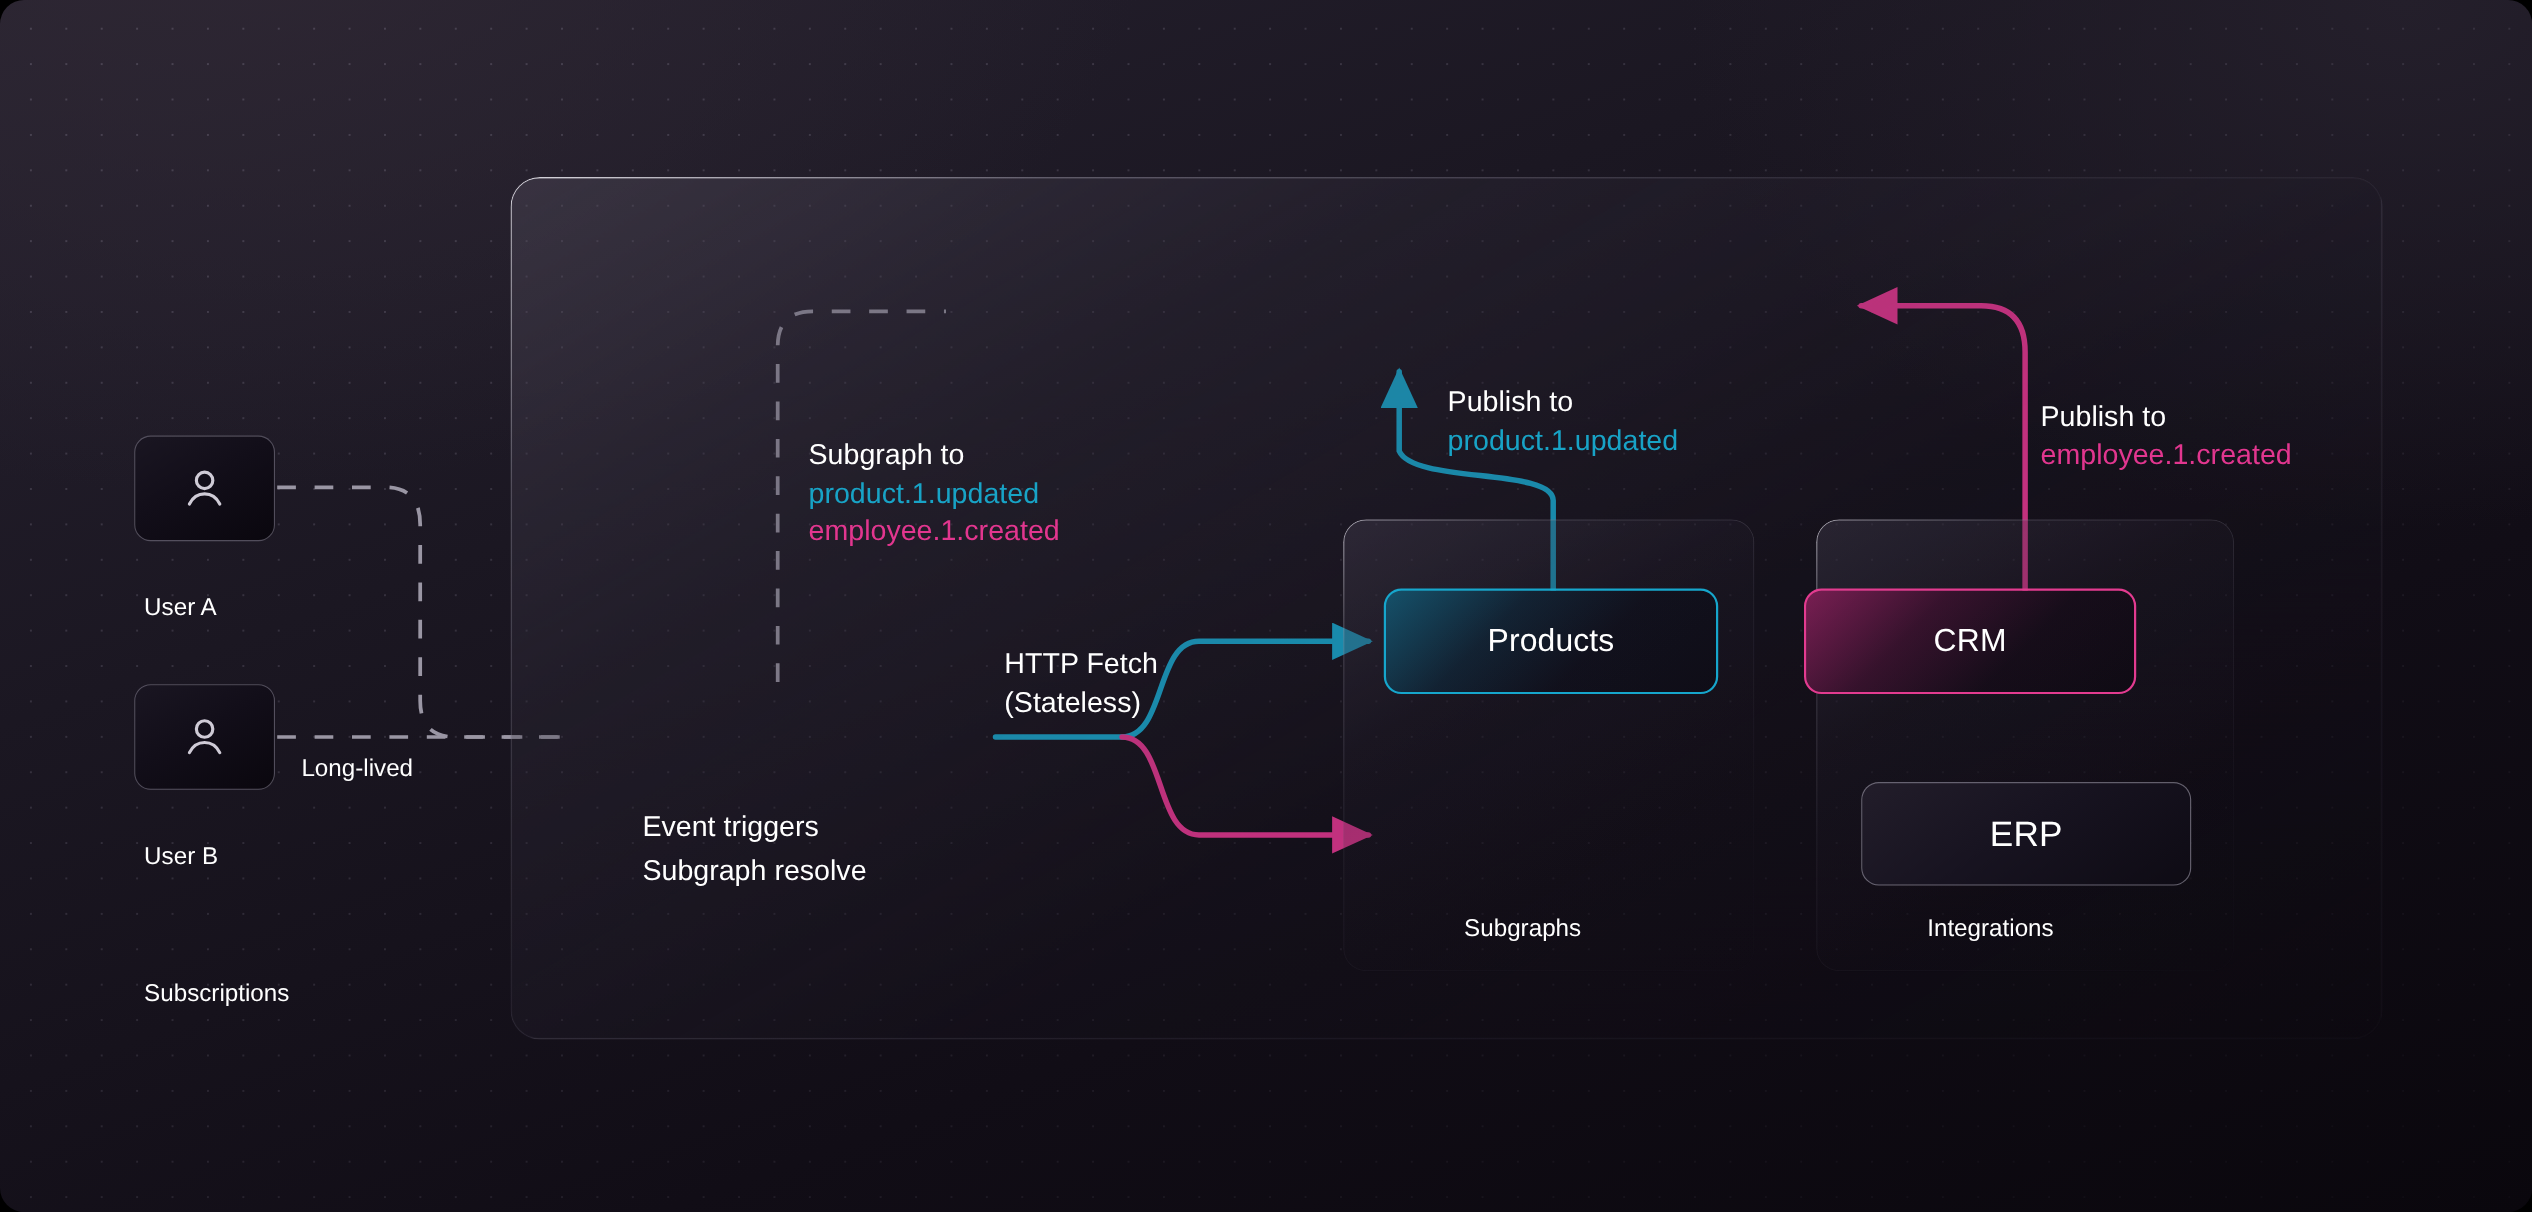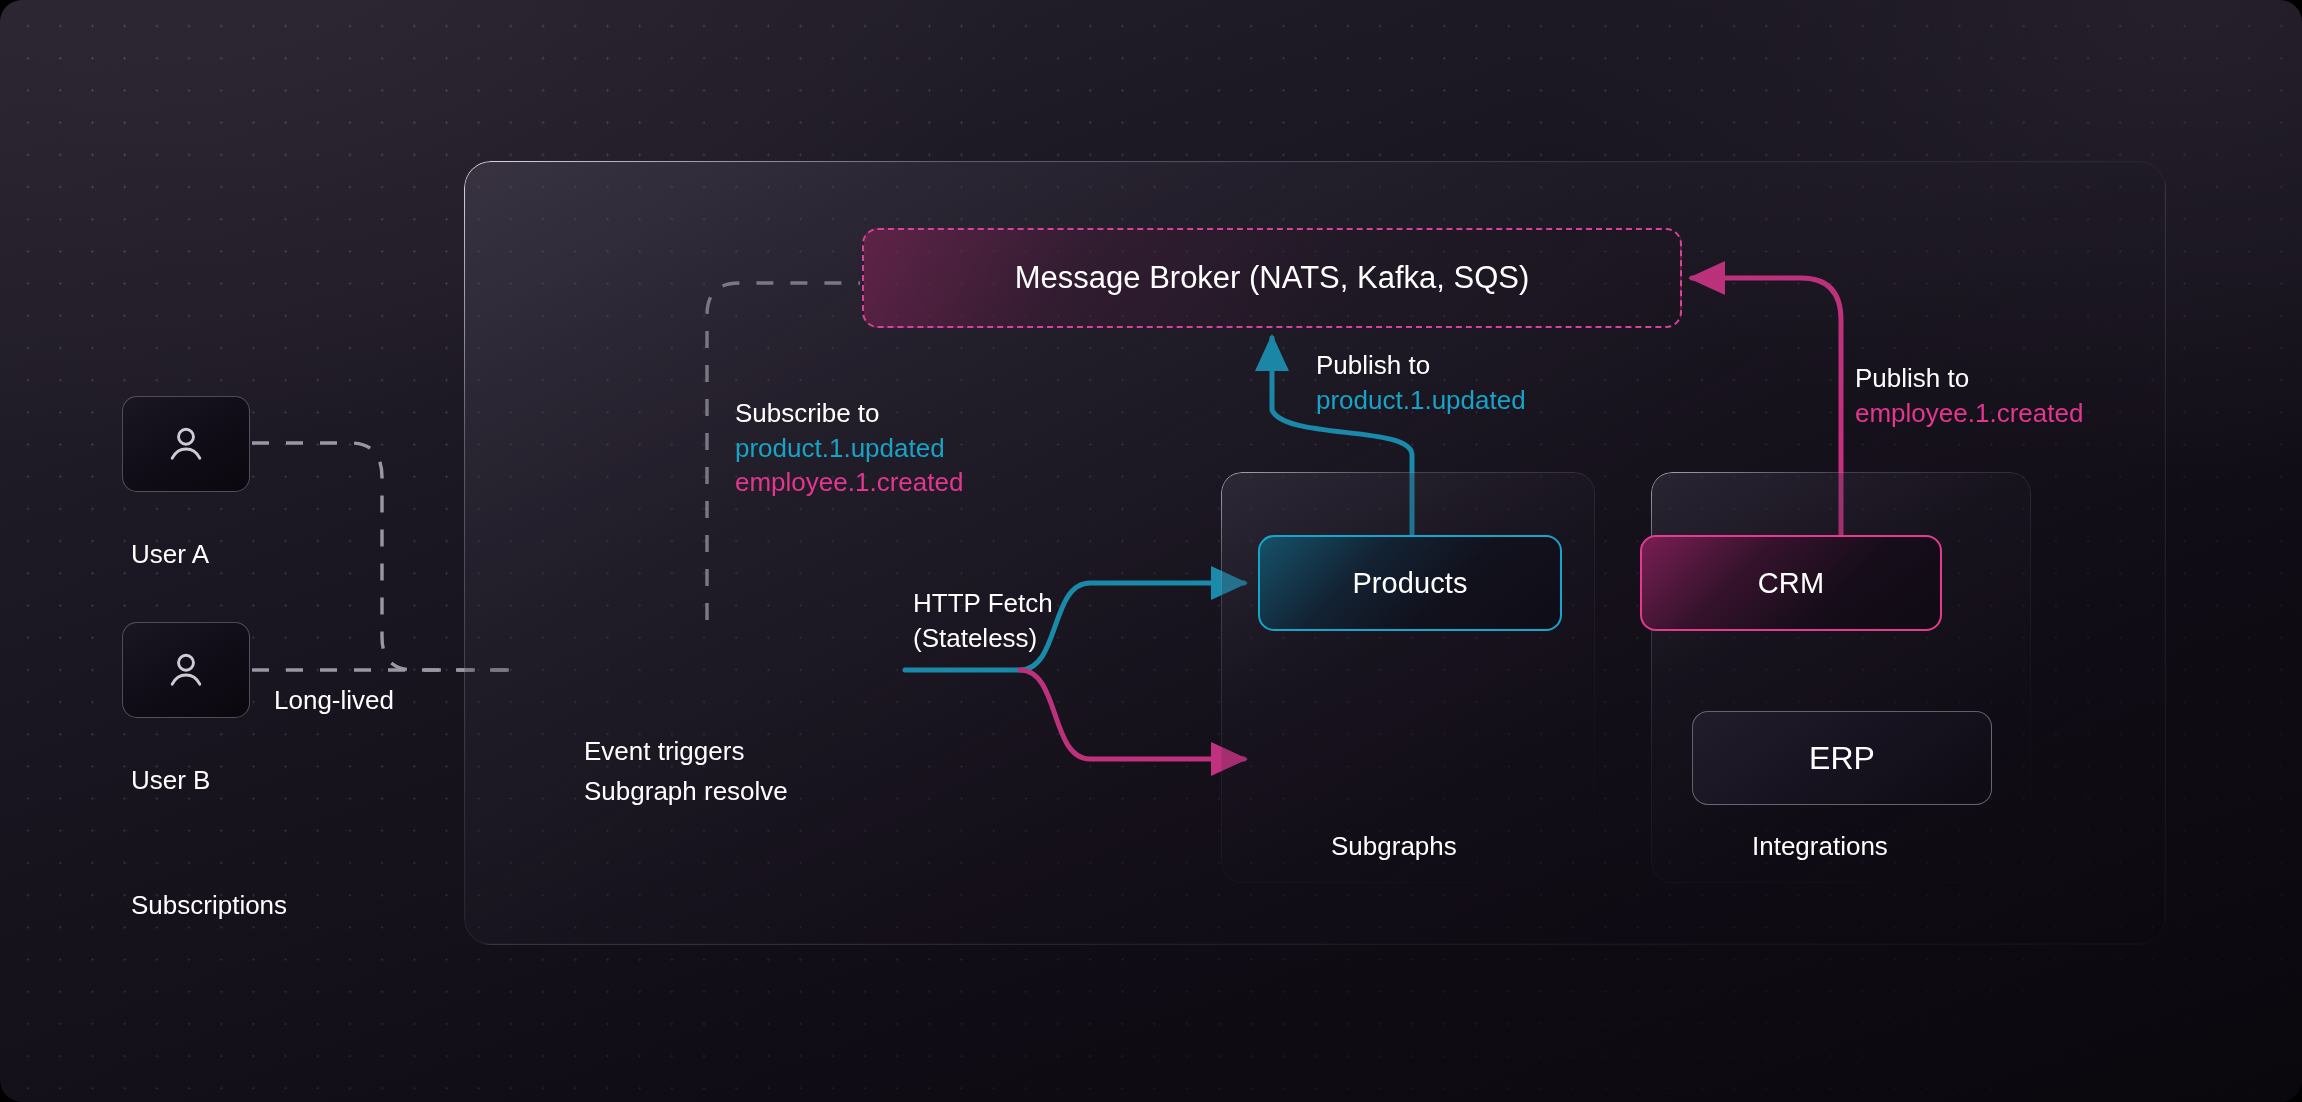--- a/index.html
+++ b/index.html
@@ -55,21 +55,21 @@
                linear-gradient(145deg,#1d1020 0%,#0f0b14 100%);
   }
 
   
   .user-tile{
     position:absolute;width:126px;height:94px;border-radius:15px;
     background:linear-gradient(150deg,#1a1622 0%,#120e19 45%,#0a070e 100%);
     border:1.3px solid rgba(150,146,162,.48);
     display:flex;align-items:center;justify-content:center;
   }
-  .cap{position:absolute;color:#fff;font-size:26px;white-space:nowrap;}
+  .cap{position:absolute;color:#fff;font-size:22px;white-space:nowrap;}
 
   
   .subpanel{
     position:absolute;border-radius:20px;
     background:linear-gradient(150deg, rgba(70,64,82,.40) 0%, rgba(40,35,50,.22) 34%, rgba(20,16,26,.10) 70%, rgba(10,8,14,.04) 100%);
   }
   .subpanel::before{
     content:"";position:absolute;inset:-1px;border-radius:21px;padding:1.2px;
     background:linear-gradient(150deg, rgba(206,203,214,.80) 0%, rgba(126,122,138,.45) 18%, rgba(80,76,92,.26) 46%, rgba(46,42,56,.14) 76%, rgba(30,26,40,.08) 100%);
     -webkit-mask:linear-gradient(#000 0 0) content-box, linear-gradient(#000 0 0);
@@ -139,23 +139,20 @@
     </svg>
   </div>
   <div class="cap" style="left:131px;top:765px;">User B</div>
 
   <div class="cap" style="left:274px;top:685px;">Long-lived</div>
 
   <div class="cap" style="left:131px;top:890px;text-align:center;">Subscriptions</div>
 
   <div id="platform"></div>
 
-  <div id="broker">
-    <span class="label">Message Broker (NATS, Kafka, SQS)</span>
-  </div>
 
   <div class="cap" style="left:584px;top:736px;font-size:26px;">Event triggers</div>
   <div class="cap" style="left:584px;top:776px;font-size:26px;">Subgraph resolve</div>
 
   <div class="subpanel" style="left:1222px;top:473px;width:372px;height:409px;"></div>
 
   <div class="node node-cyan" style="left:1258px;top:535px;width:300px;height:92px;">
     <span class="label" style="font-size:29px;">Products</span>
   </div>
 
@@ -168,21 +165,21 @@
     <span class="label" style="font-size:29px;">CRM</span>
   </div>
 
   <div class="node node-neutral" style="left:1692px;top:711px;width:298px;height:92px;">
     <span class="label" style="font-size:32px;">ERP</span>
   </div>
 
   <div class="cap" style="left:1752px;top:831px;">Integrations</div>
 
   <div class="edgelabel" style="left:735px;top:396px;">
-    <div>Subscribe to</div>
+    <div>Subgraph to</div>
     <div class="c-cyan">product.1.updated</div>
     <div class="c-pink">employee.1.created</div>
   </div>
 
   <div class="edgelabel" style="left:913px;top:586px;">
     <div>HTTP Fetch</div>
     <div>(Stateless)</div>
   </div>
 
   <div class="edgelabel" style="left:1316px;top:348px;">

